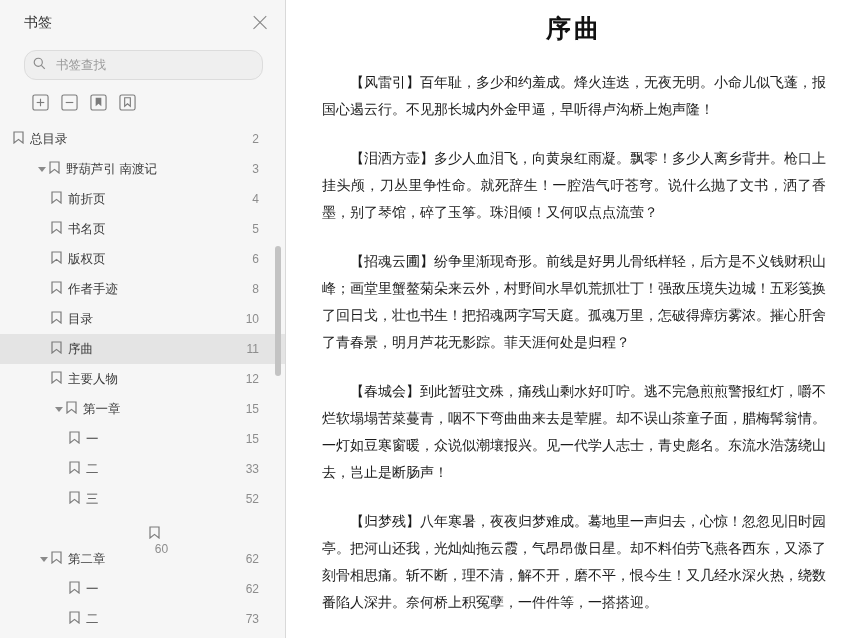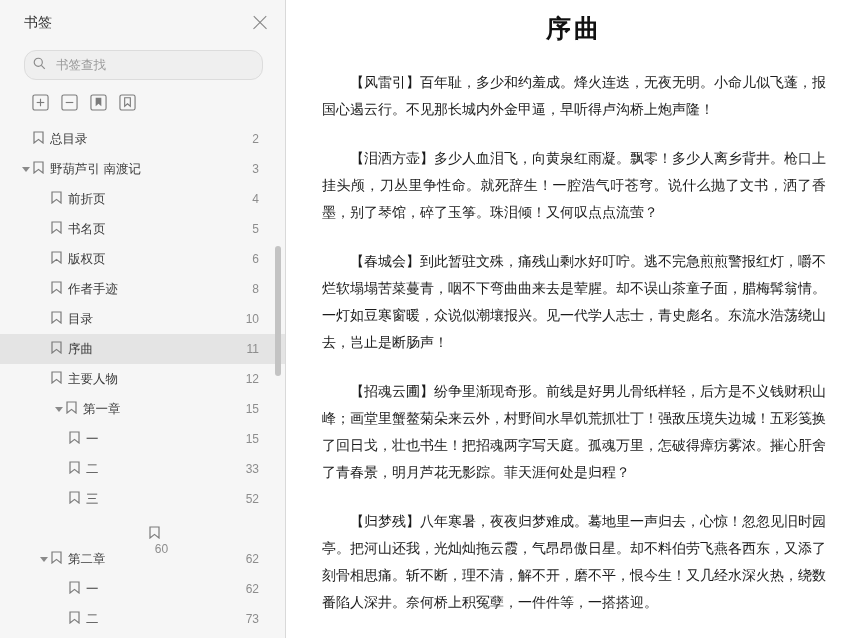--- a/index.html
+++ b/index.html
@@ -244,29 +244,29 @@
       </div>
       <div class="tool-btn">
         <svg width="17" height="17" viewBox="0 0 18 18">
           <rect x="1" y="1" width="16" height="16" rx="2" fill="none" stroke="#7b7b7b" stroke-width="1.2"></rect>
           <path d="M6 4 h6 v9 l-3 -2.6 -3 2.6 z" fill="none" stroke="#7b7b7b" stroke-width="1.2"></path>
         </svg>
       </div>
     </div>
 
     <div class="tree" id="tree">
-        <div class="row" style="padding-left: 20px;">
+        <div class="row" style="">
           <span class="arrow"></span>
           <span class="bm-icon"><svg width="11" height="13" viewBox="0 0 11 13">
               <path d="M1 1 h9 v11 l-4.5 -3.6 -4.5 3.6 z" fill="none" stroke="#7b7b7b" stroke-width="1.2"></path>
             </svg></span>
           <span class="row-label">总目录</span>
           <span class="row-page">2</span>
         </div>
-        <div class="row" style="padding-left: 20px;">
+        <div class="row" style="padding-left: 36px;">
           <span class="arrow open"></span>
           <span class="bm-icon"><svg width="11" height="13" viewBox="0 0 11 13">
               <path d="M1 1 h9 v11 l-4.5 -3.6 -4.5 3.6 z" fill="none" stroke="#7b7b7b" stroke-width="1.2"></path>
             </svg></span>
           <span class="row-label">野葫芦引 南渡记</span>
           <span class="row-page">3</span>
         </div>
         <div class="row" style="padding-left: 38px;">
           <span class="arrow"></span>
           <span class="bm-icon"><svg width="11" height="13" viewBox="0 0 11 13">
@@ -395,19 +395,19 @@
     <div class="scrollbar-track">
       <div class="scrollbar-thumb"></div>
     </div>
   </div>
 
   <div class="doc">
     <h1 class="doc-title">序曲</h1>
     <div id="paragraphs">
         <p class="para">【风雷引】百年耻，多少和约羞成。烽火连迭，无夜无明。小命儿似飞蓬，报国心遏云行。不见那长城内外金甲逼，早听得卢沟桥上炮声隆！</p>
         <p class="para">【泪洒方壶】多少人血泪飞，向黄泉红雨凝。飘零！多少人离乡背井。枪口上挂头颅，刀丛里争性命。就死辞生！一腔浩气吁苍穹。说什么抛了文书，洒了香墨，别了琴馆，碎了玉筝。珠泪倾！又何叹点点流萤？</p>
+        <p class="para">【招魂云圃】纷争里渐现奇形。前线是好男儿骨纸样轻，后方是不义钱财积山峰；画堂里蟹鳌菊朵来云外，村野间水旱饥荒抓壮丁！强敌压境失边城！五彩笺换了回日戈，壮也书生！把招魂两字写天庭。孤魂万里，怎破得瘴疠雾浓。摧心肝舍了青春景，明月芦花无影踪。菲天涯何处是归程？</p>
         <p class="para">【春城会】到此暂驻文殊，痛残山剩水好叮咛。逃不完急煎煎警报红灯，嚼不烂软塌塌苦菜蔓青，咽不下弯曲曲来去是荤腥。却不误山茶童子面，腊梅髯翁情。一灯如豆寒窗暖，众说似潮壤报兴。见一代学人志士，青史彪名。东流水浩荡绕山去，岂止是断肠声！</p>
-        <p class="para">【招魂云圃】纷争里渐现奇形。前线是好男儿骨纸样轻，后方是不义钱财积山峰；画堂里蟹鳌菊朵来云外，村野间水旱饥荒抓壮丁！强敌压境失边城！五彩笺换了回日戈，壮也书生！把招魂两字写天庭。孤魂万里，怎破得瘴疠雾浓。摧心肝舍了青春景，明月芦花无影踪。菲天涯何处是归程？</p>
         <p class="para">【归梦残】八年寒暑，夜夜归梦难成。蓦地里一声归去，心惊！忽忽见旧时园亭。把河山还我，光灿灿拖云霞，气昂昂傲日星。却不料伯劳飞燕各西东，又添了刻骨相思痛。斩不断，理不清，解不开，磨不平，恨今生！又几经水深火热，绕数番陷人深井。奈何桥上积冤孽，一件件等，一搭搭迎。</p>
       </div>
   </div>
 
 </div>
 
 </body></html>

